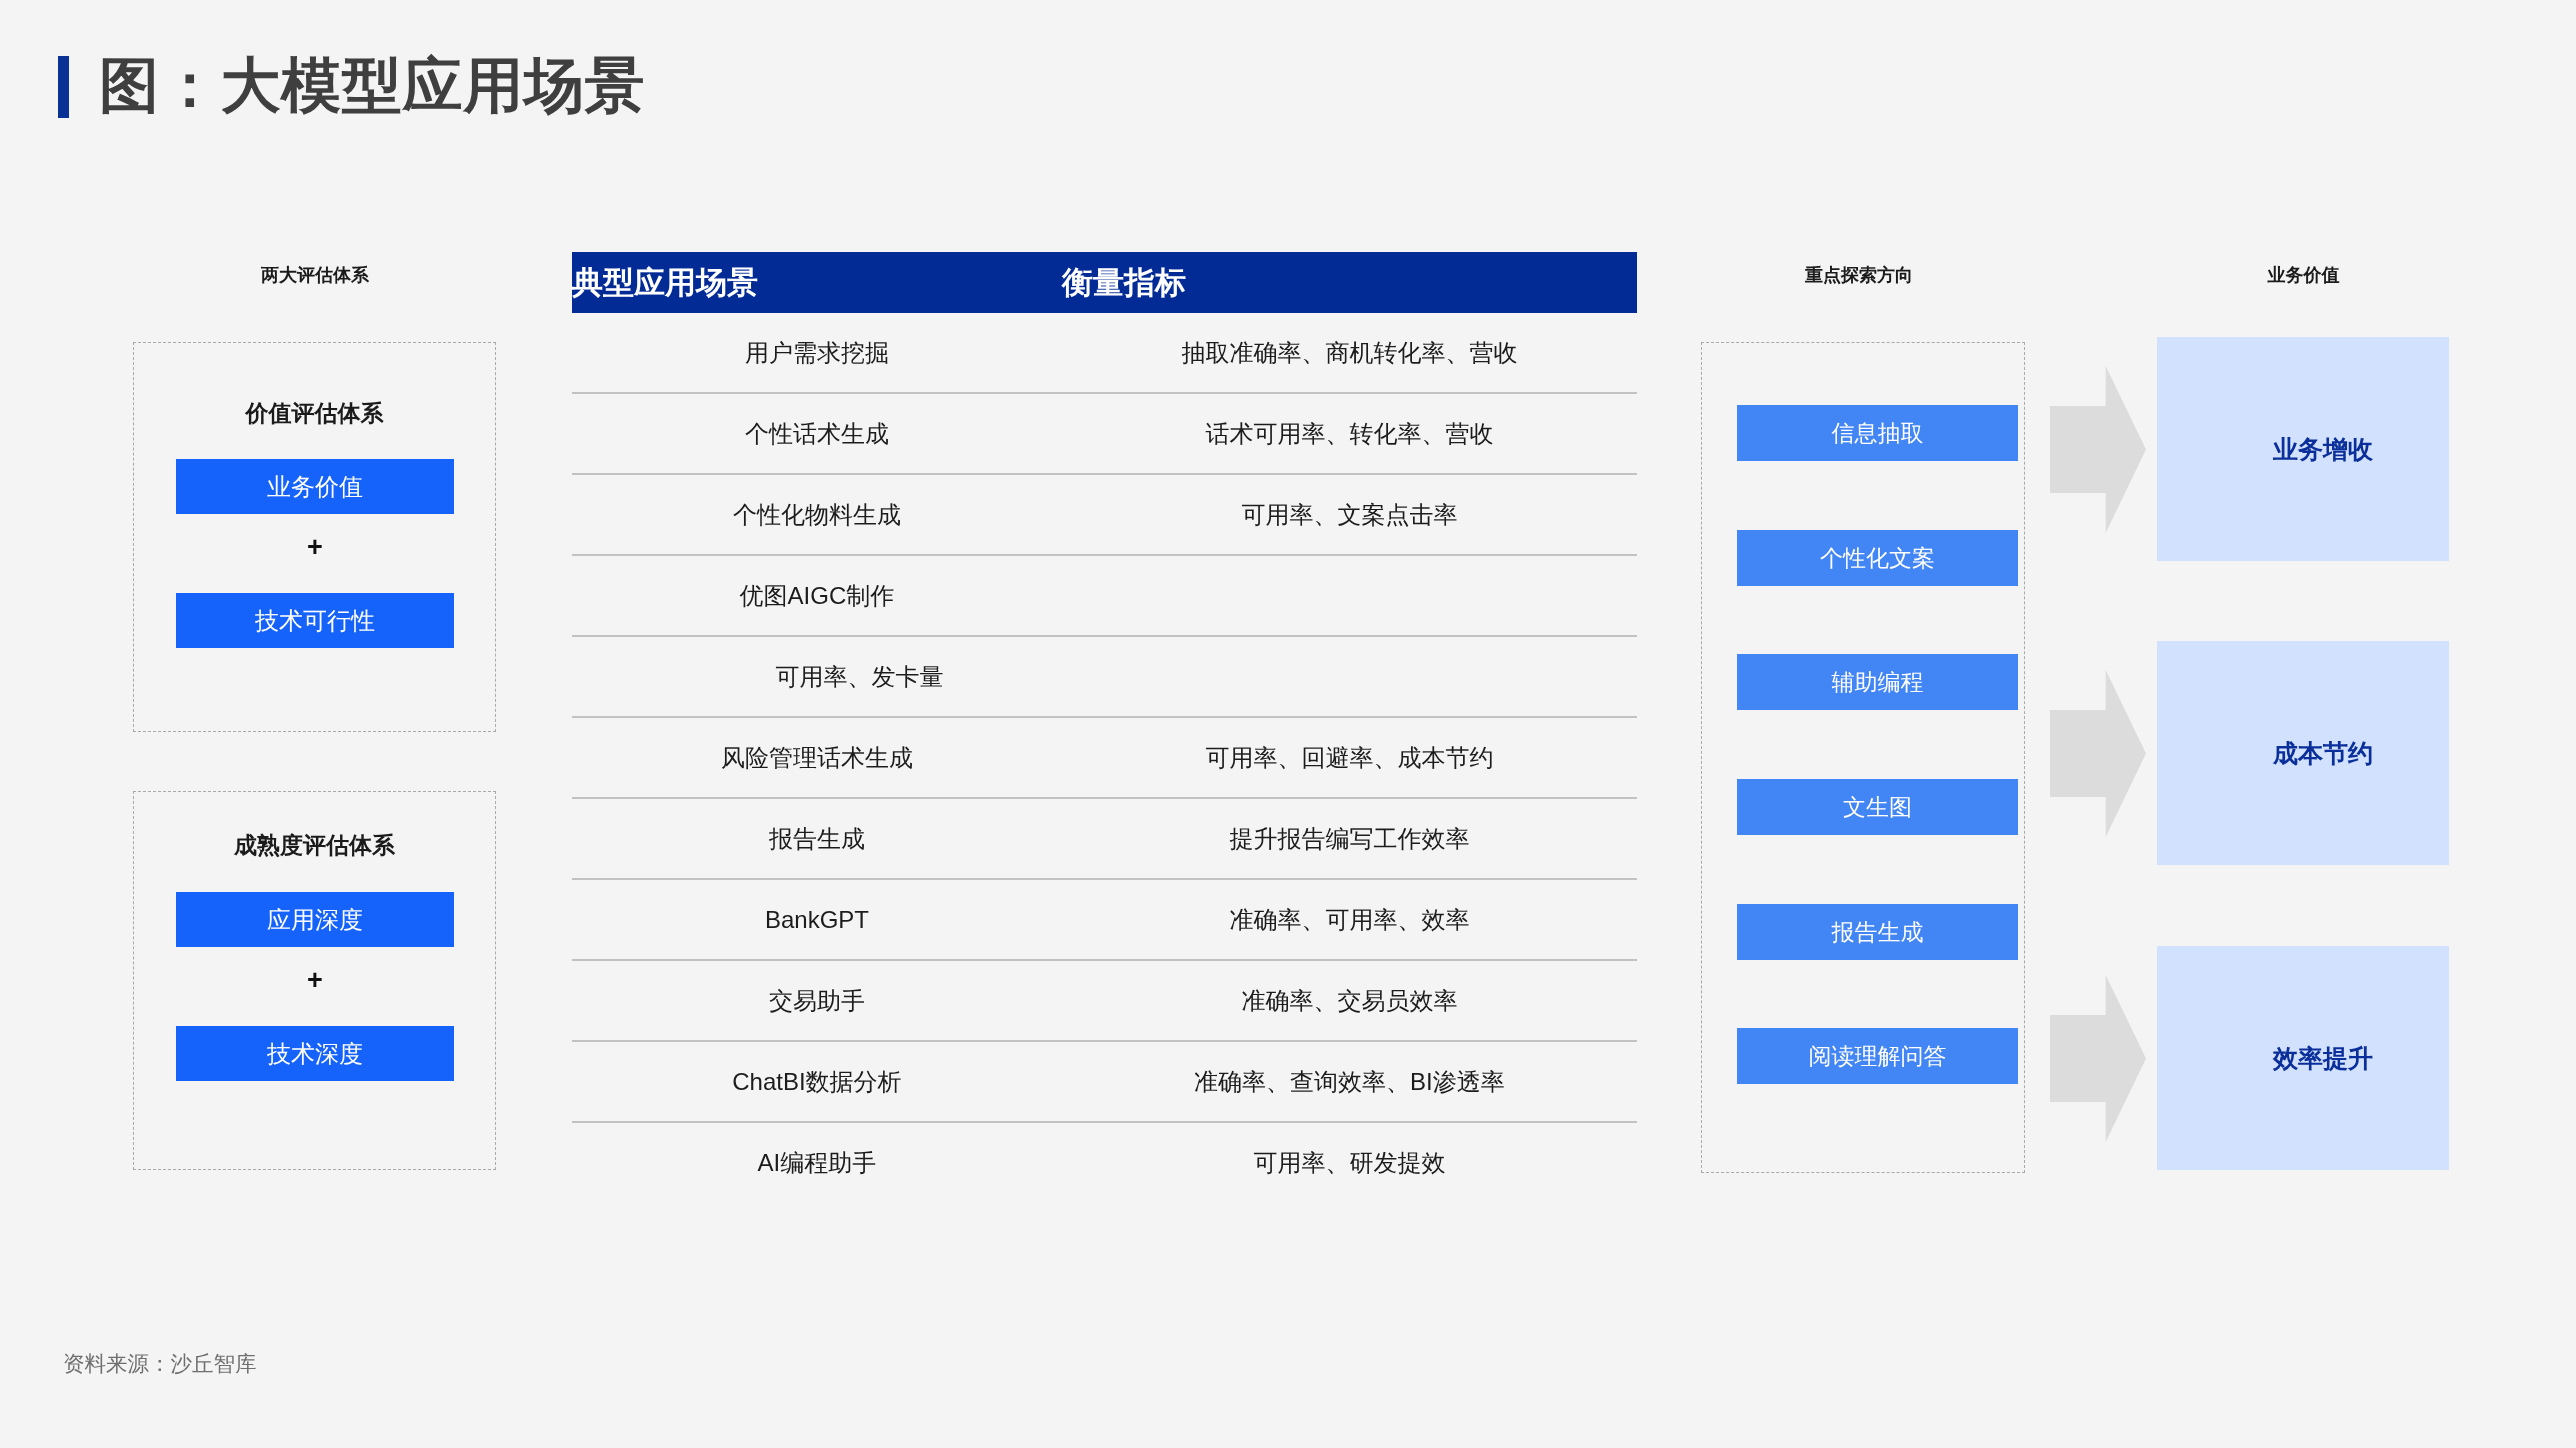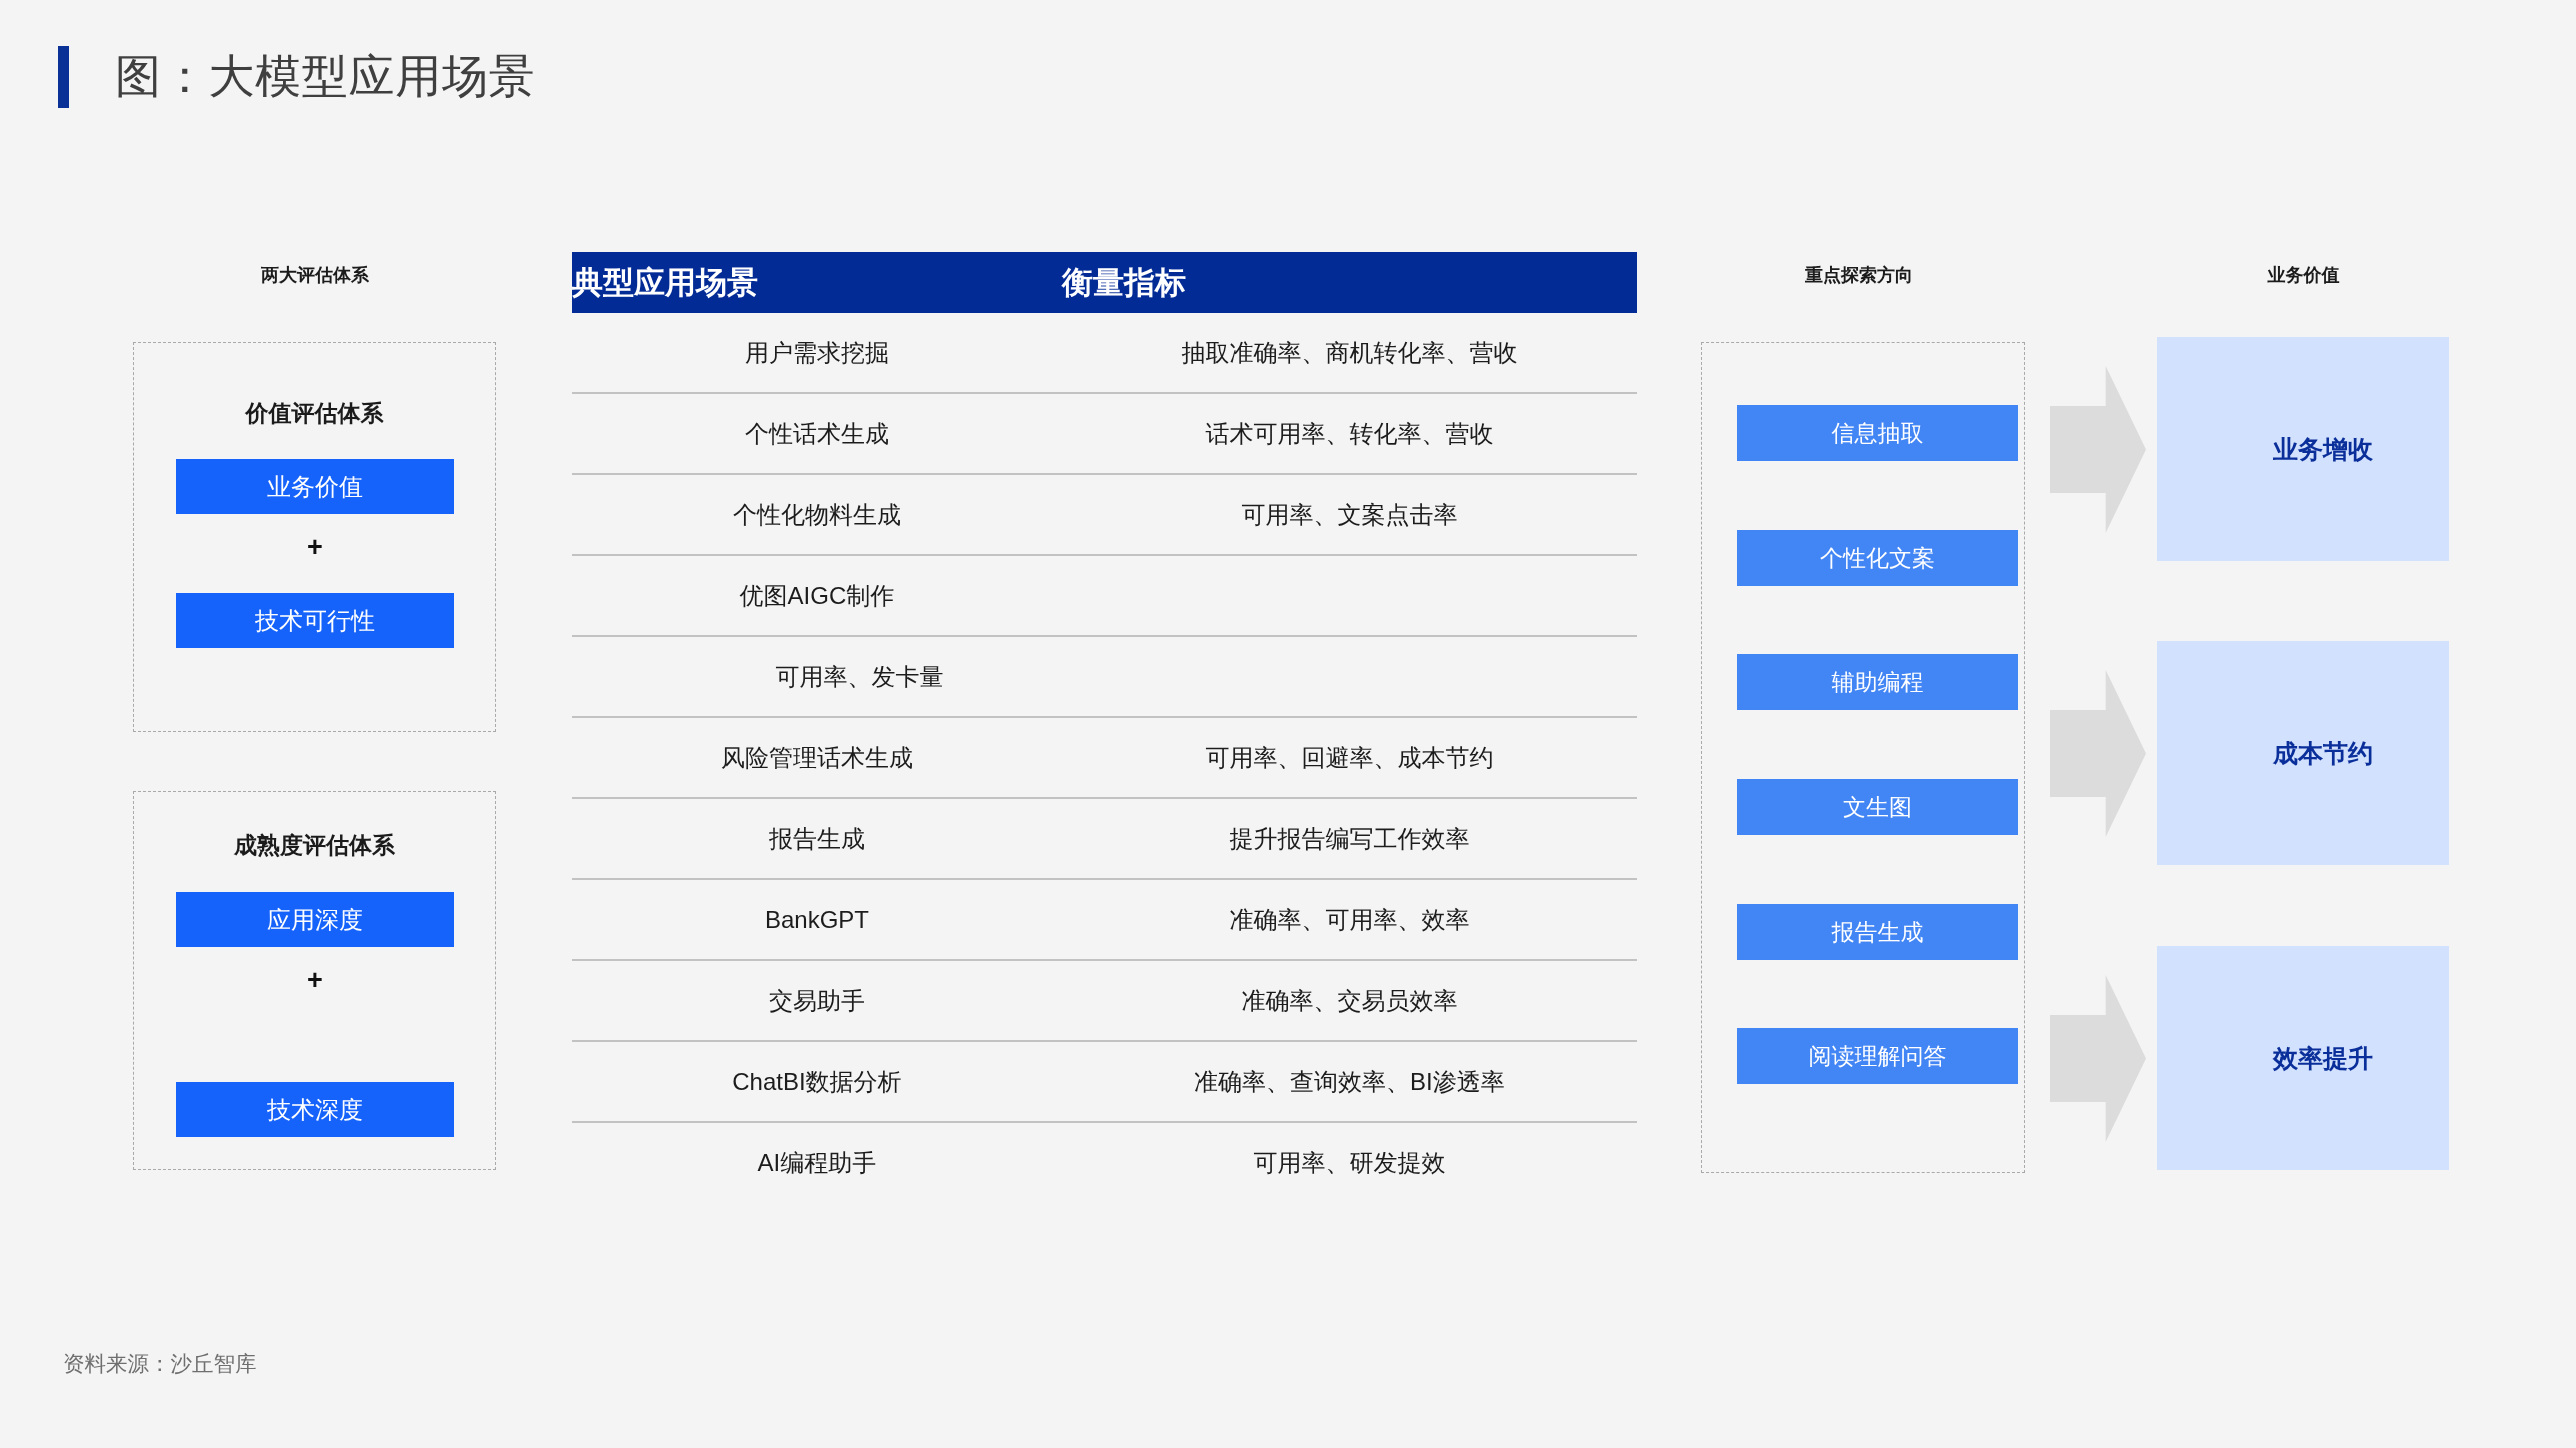--- a/index.html
+++ b/index.html
@@ -24,26 +24,25 @@
     display: flex;
     align-items: center;
     gap: 30px;
   }
   .title-bar {
     width: 11px;
     height: 62px;
     background: #0a3196;
   }
   .title-text {
-    font-size: 46px;
-    font-weight: normal;
+    font-size: 60px;
+    font-weight: bold;
     color: #3f3f3f;
     letter-spacing: 0.7px;
     white-space: nowrap;
-    margin-left: 16px;
   }
 
   
   .col-heading {
     position: absolute;
     font-size: 18px;
     font-weight: bold;
     color: #1b1b1b;
     text-align: center;
     white-space: nowrap;
@@ -78,21 +77,21 @@
     color: #ffffff;
     font-size: 24px;
     display: flex;
     align-items: center;
     justify-content: center;
     box-sizing: border-box;
   }
   #chip-business-value    { left: 176px; top: 459px;  width: 278px; height: 55px; }
   #chip-tech-feasibility  { left: 176px; top: 593px;  width: 278px; height: 55px; }
   #chip-app-depth         { left: 176px; top: 892px; width: 278px; height: 55px; }
-  #chip-tech-depth        { left: 176px; top: 1082px; width: 278px; height: 55px; }
+  #chip-tech-depth        { left: 176px; top: 1026px; width: 278px; height: 55px; }
 
   .plus-sign {
     position: absolute;
     font-size: 27px;
     font-weight: bold;
     color: #111;
     text-align: center;
     width: 278px;
   }
   #plus-value    { left: 176px; top: 532px; }

